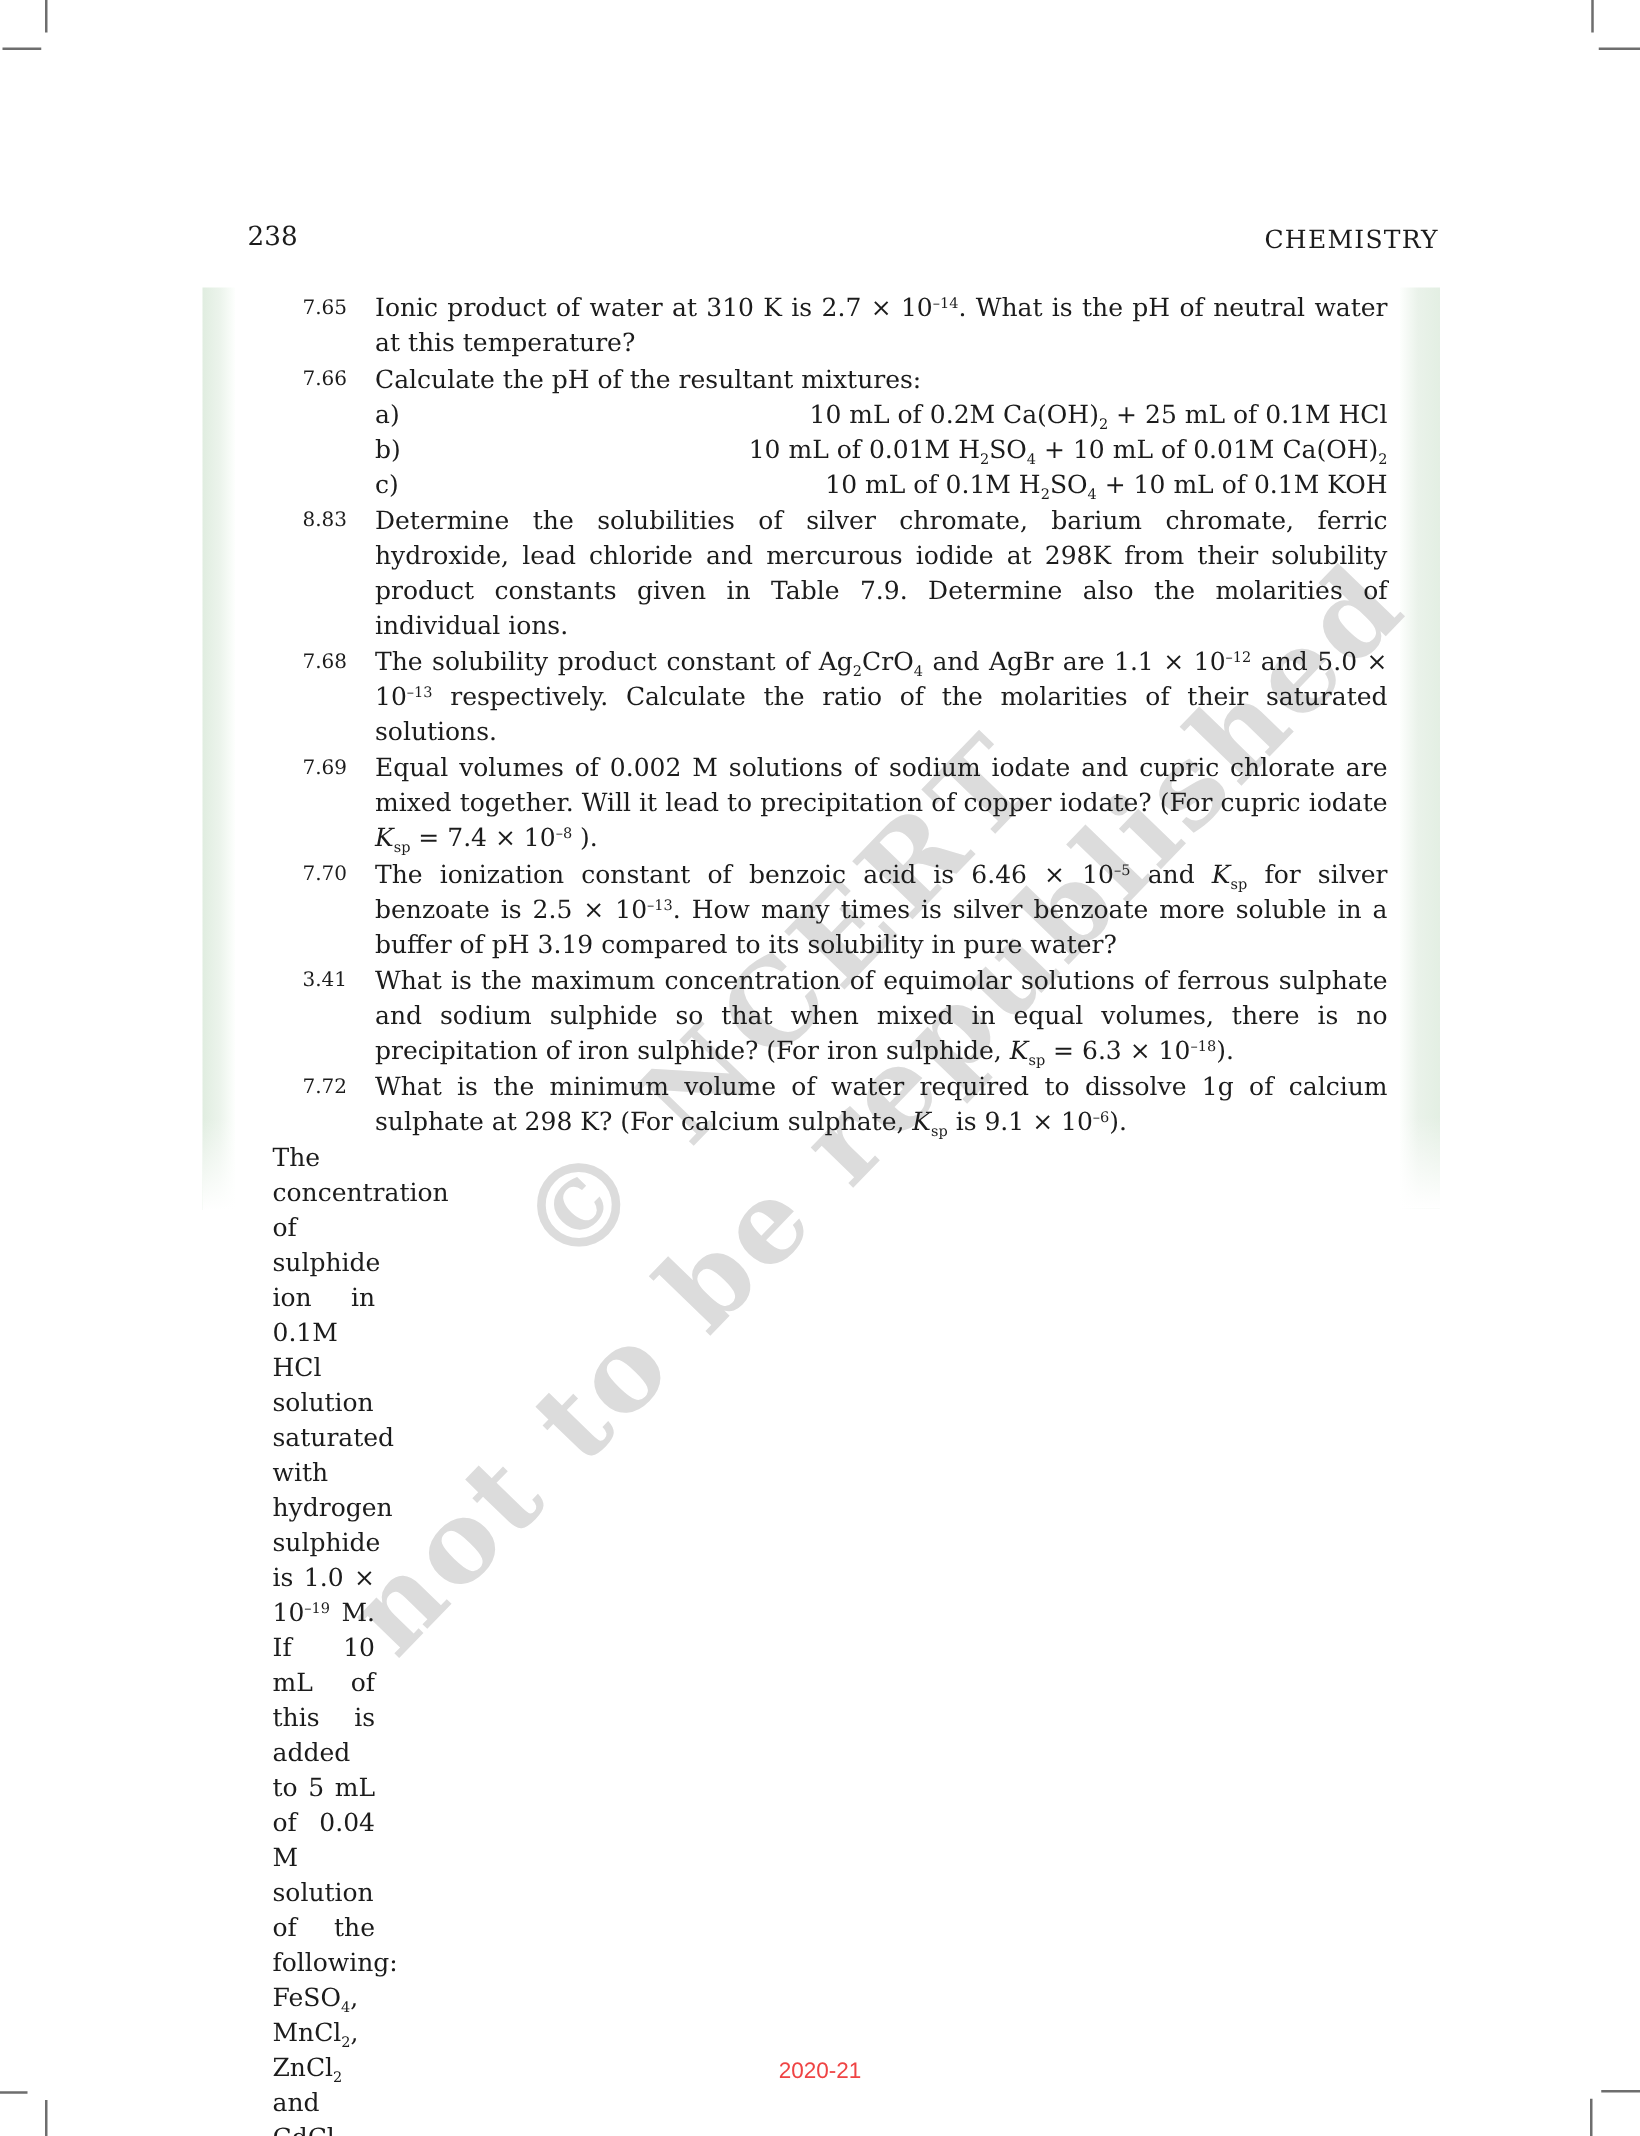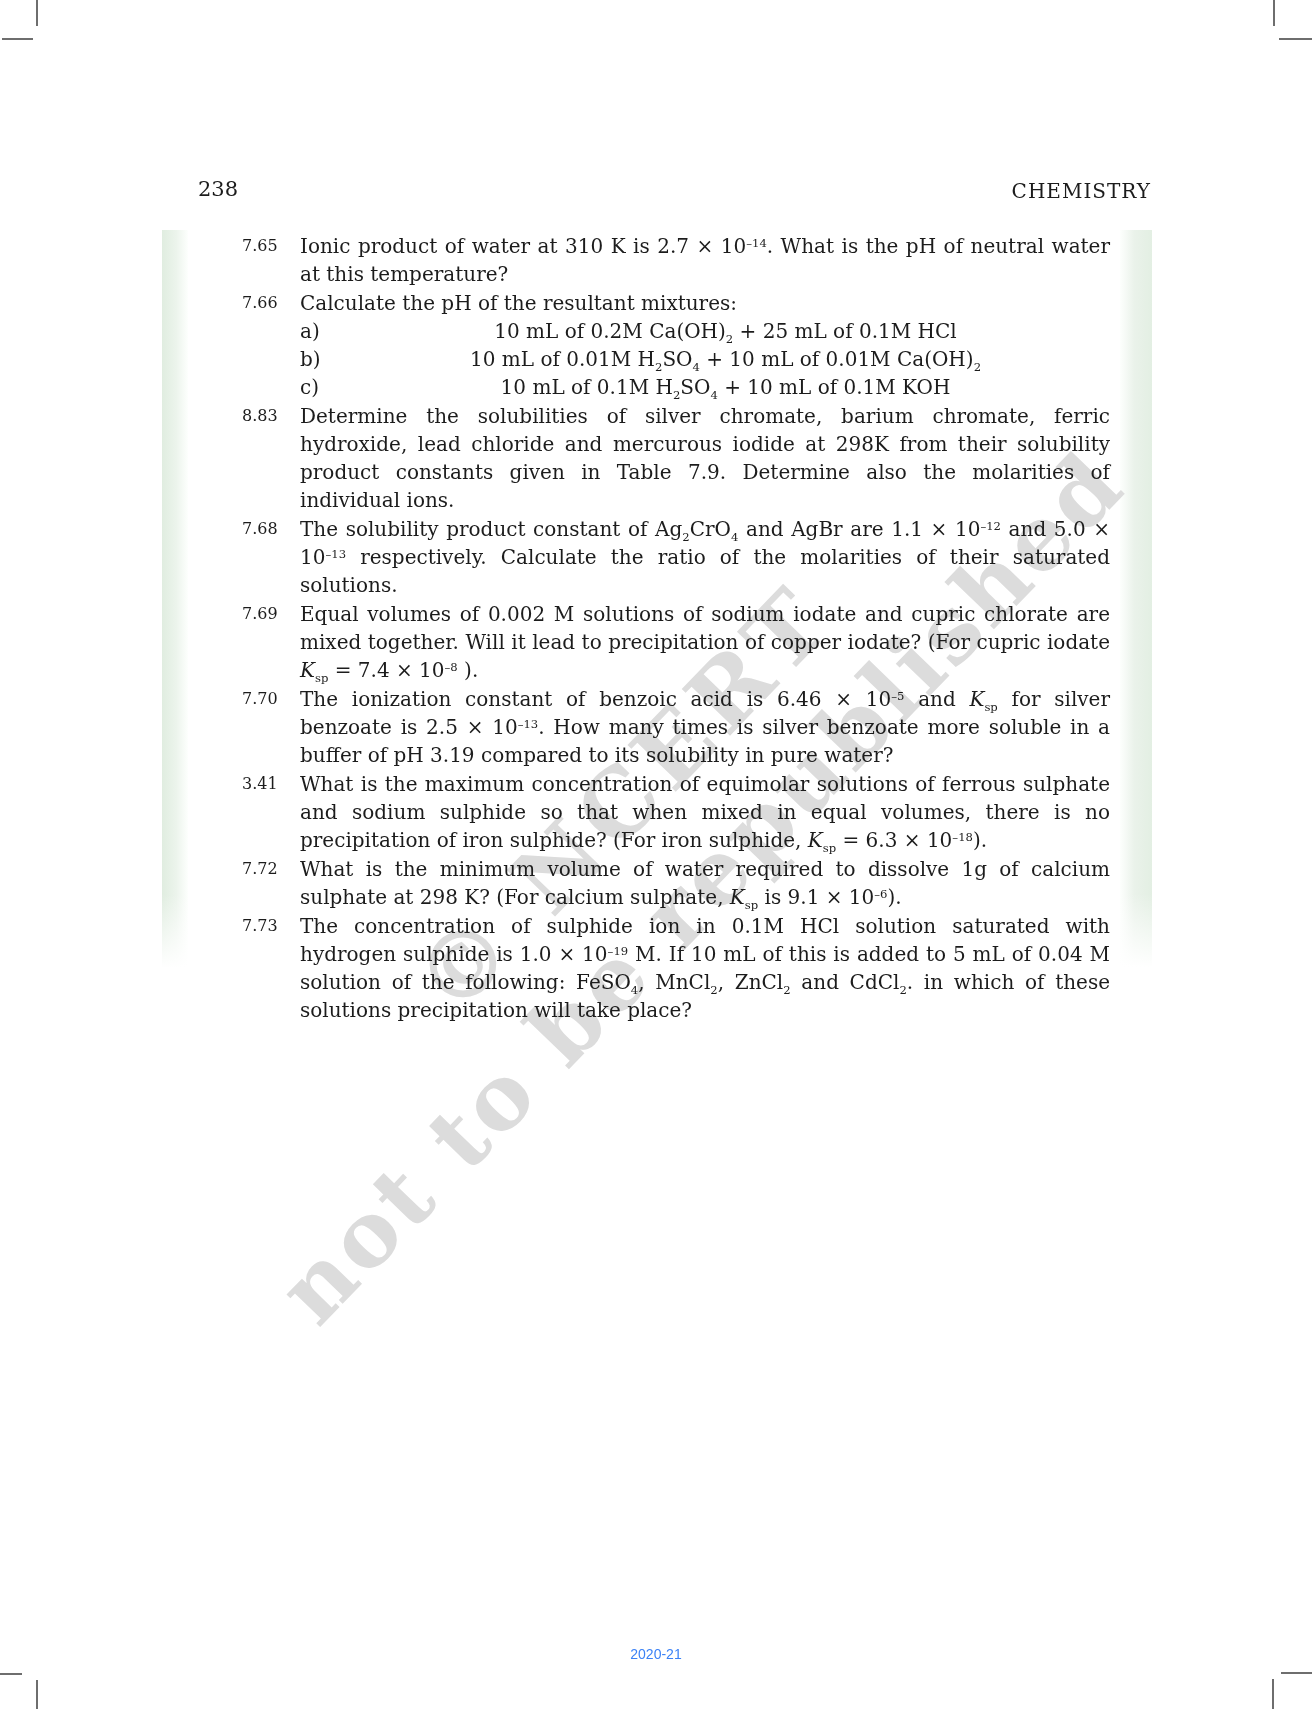--- a/index.html
+++ b/index.html
@@ -36,30 +36,30 @@
     transform:rotate(-46deg); transform-origin:left center;
   }
   .wm-notice {
     left:295px; top:1262px; font-size:90px; letter-spacing:4px;
     transform:rotate(-46deg); transform-origin:left center;
   }
   
   .page-number { position:absolute; left:162px; top:177px; font-size:21px; z-index:3;margin-left:36px; }
   .running-title { position:absolute; top:179px; right:161px; font-size:20px; letter-spacing:1px; z-index:3; }
   .footer { position:absolute; left:0; top:1646px; width:100%; text-align:center;
-    font-family:"Liberation Sans", "DejaVu Sans", sans-serif; font-size:14px; color:#3b82f6; z-index:3; }
+    font-family:"Liberation Sans", "DejaVu Sans", sans-serif; font-size:18px; color:#ef4444; z-index:3; }
   
   .content { position:absolute; left:218px; top:232px; width:892px; z-index:3; }
   .qrow { display:grid; grid-template-columns:82px 810px; margin-bottom:1px; }
   .qnum { font-size:16px; line-height:28px;margin-left:24px; }
   .qbody { font-size:20px; line-height:28px; text-align:justify; }
   .qbody sup { font-size:0.58em; vertical-align:0.55em; line-height:0; }
   .qbody sub { font-size:0.58em; vertical-align:-0.42em; line-height:0; }
   .sub { display:grid; grid-template-columns:41px 1fr; }
-  .sub > div:last-child { text-align:center; }
+  .sub > div:last-child { text-align:right; }
 </style>
 </head>
 <body>
 
 <div class="mark" style="left:36px;top:0;width:2px;height:26px;"></div>
 <div class="mark" style="left:2px;top:38px;width:31px;height:2px;"></div>
 <div class="mark" style="left:1273px;top:0;width:2px;height:26px;"></div>
 <div class="mark" style="left:1279px;top:38px;width:33px;height:2px;"></div>
 <div class="mark" style="left:0;top:1673px;width:22px;height:2px;"></div>
 <div class="mark" style="left:36px;top:1680px;width:2px;height:29px;"></div>
@@ -130,20 +130,19 @@
         <div>What is the maximum concentration of equimolar solutions of ferrous sulphate and sodium sulphide so that when mixed in equal volumes, there is no precipitation of iron sulphide? (For iron sulphide, <i>K</i><sub>sp</sub> = 6.3 × 10<sup>–18</sup>).</div>
       </div>
     </div>
     <div class="qrow">
       <div class="qnum">7.72</div>
       <div class="qbody">
         <div>What is the minimum volume of water required to dissolve 1g of calcium sulphate at 298 K? (For calcium sulphate, <i>K</i><sub>sp</sub> is 9.1 × 10<sup>–6</sup>).</div>
       </div>
     </div>
     <div class="qrow">
-      <div class="qnum">7.73</div>
       <div class="qbody">
         <div>The concentration of sulphide ion in 0.1M HCl solution saturated with hydrogen sulphide is 1.0 × 10<sup>–19</sup> M. If 10 mL of this is added to 5 mL of 0.04 M solution of the following: FeSO<sub>4</sub>, MnCl<sub>2</sub>, ZnCl<sub>2</sub> and CdCl<sub>2</sub>. in which of these solutions precipitation will take place?</div>
       </div>
     </div>
   </div>
 
 <div class="footer">2020-21</div>
 
 </body></html>

